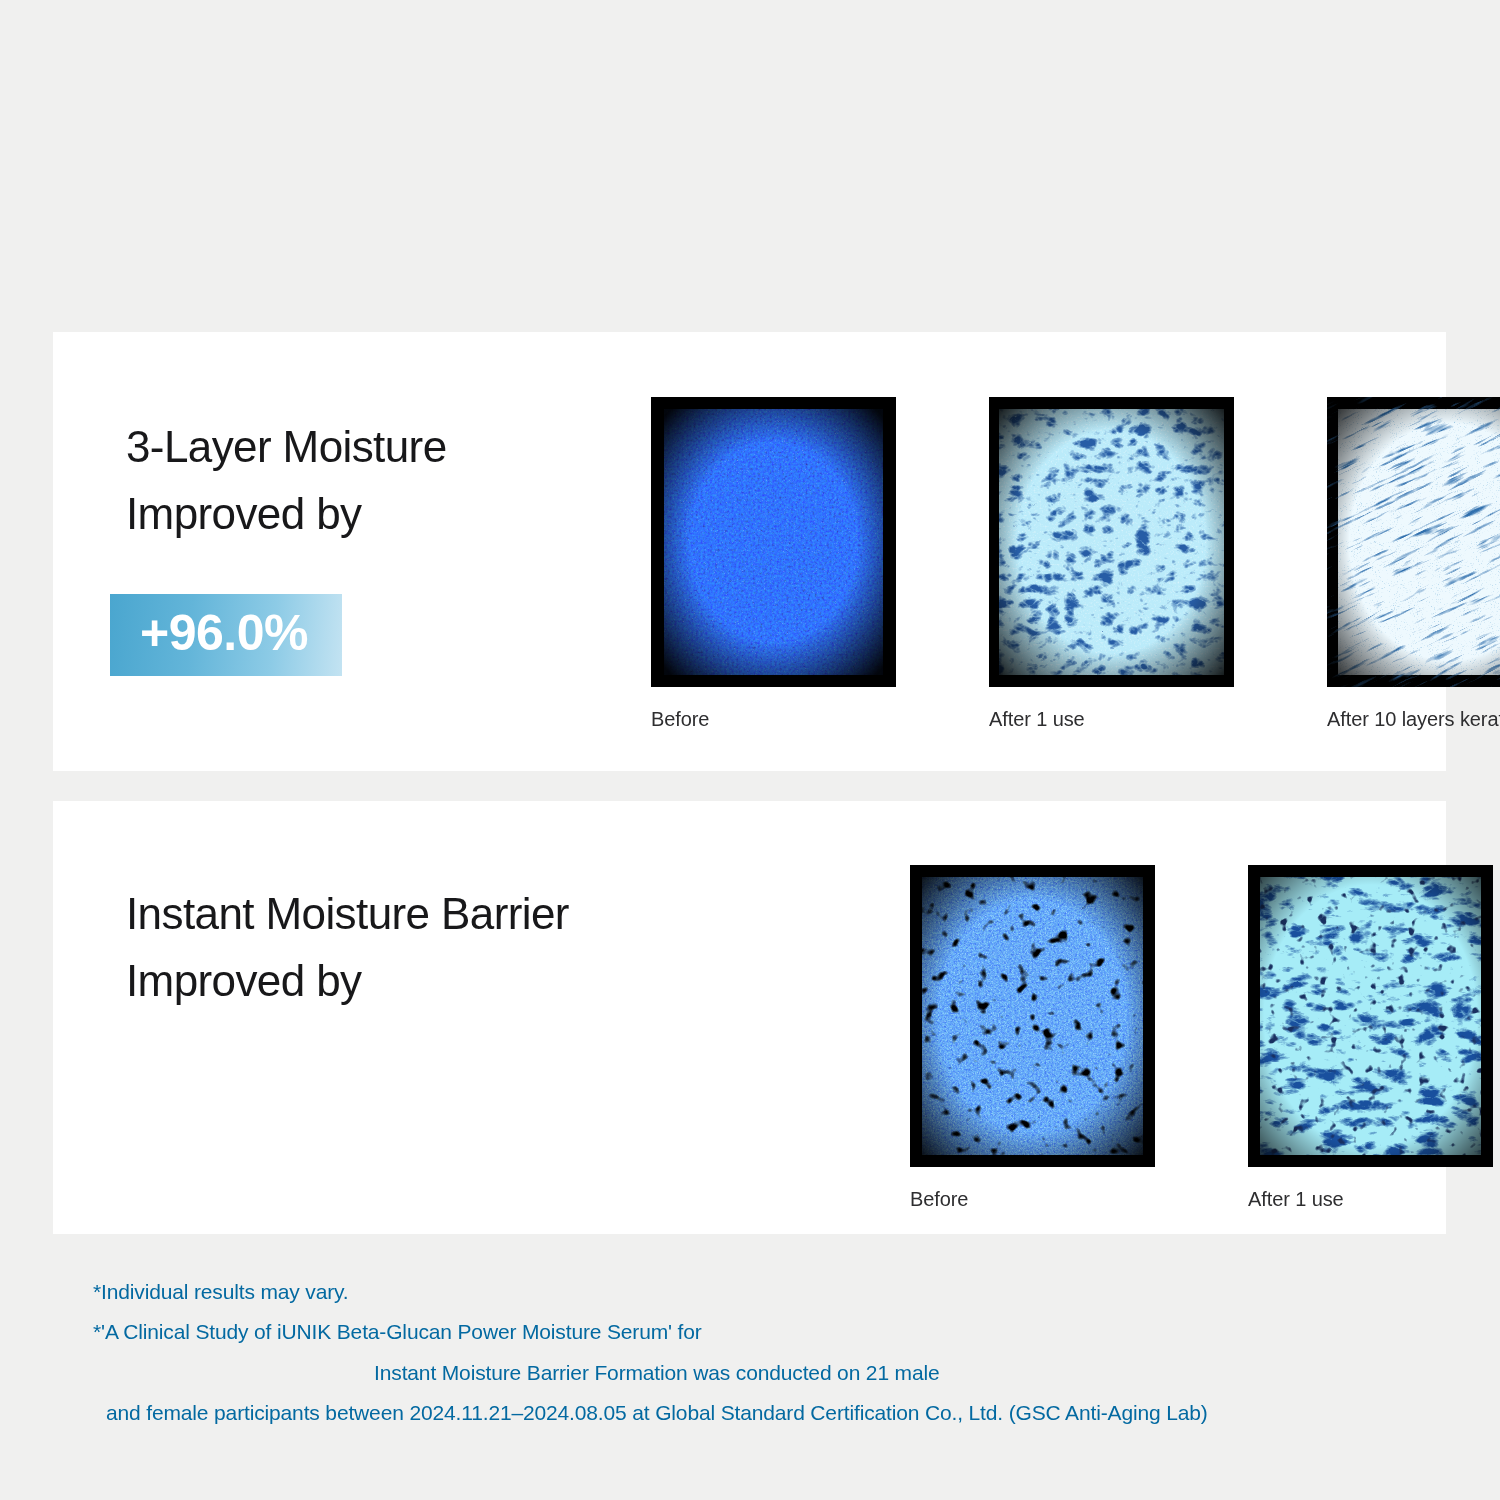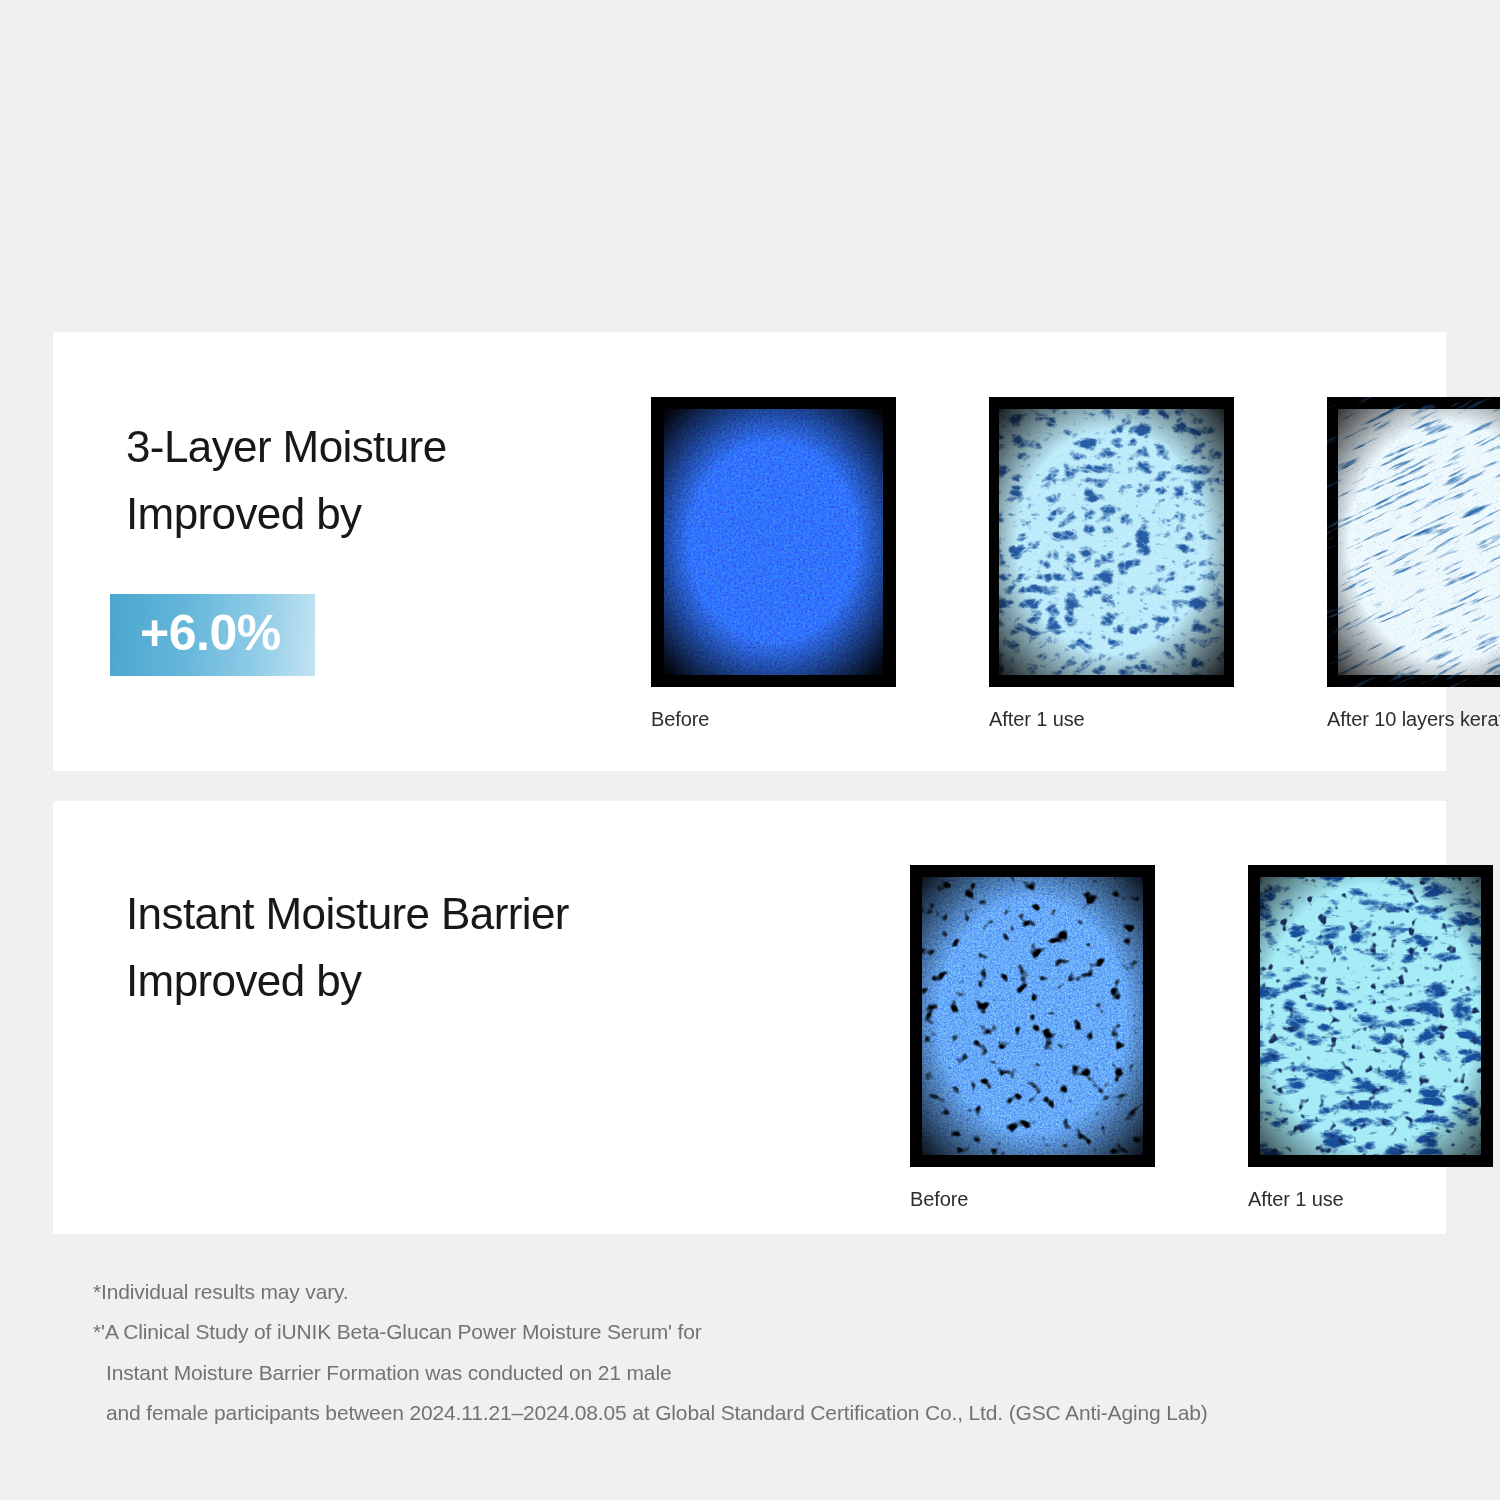--- a/index.html
+++ b/index.html
@@ -115,38 +115,38 @@
     white-space: nowrap;
   }
 
   
   .notes {
     position: absolute;
     left: 93px;
     top: 1272px;
     font-size: 21px;
     line-height: 1.92;
-    color: #737373;
+    color: #0369a1;
     letter-spacing: -0.15px;
   }
   .note-line { white-space: pre; }
-  .note-indent { padding-left: 13px; }
+  .note-indent { padding-left: 13px; text-align: center; }
 </style>
 </head>
 <body>
 
 <div class="page">
 
 
   <section class="card card-1">
 
     <div class="card-text">
       <p class="stat-title">3-Layer Moisture
 Improved by</p>
-      <div class="badge">+6.0%</div>
+      <div class="badge">+96.0%</div>
     </div>
 
     <div class="shots shots-1">
 
       <figure class="shot">
         <div class="shot-frame">
           <svg viewBox="0 0 245 290" preserveAspectRatio="none" aria-hidden="true">
             <defs>
               <filter id="f1a" x="0" y="0" width="100%" height="100%">
                 <feTurbulence type="fractalNoise" baseFrequency="0.42" numOctaves="4" seed="7" result="n"></feTurbulence>

